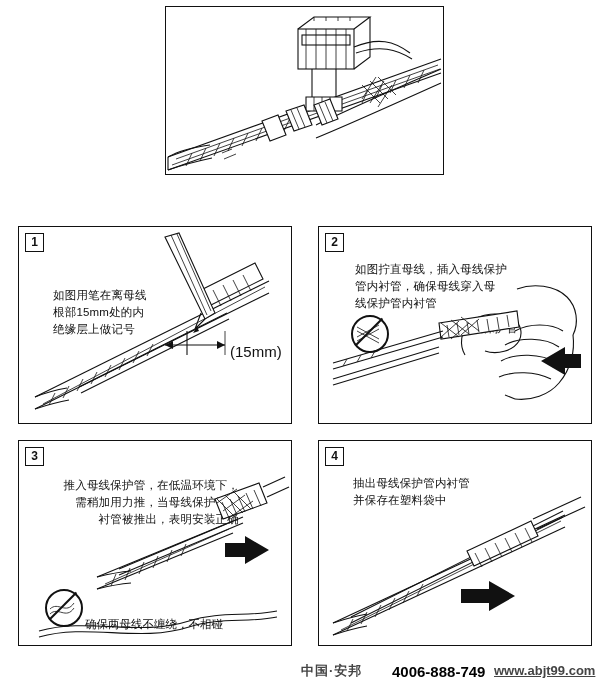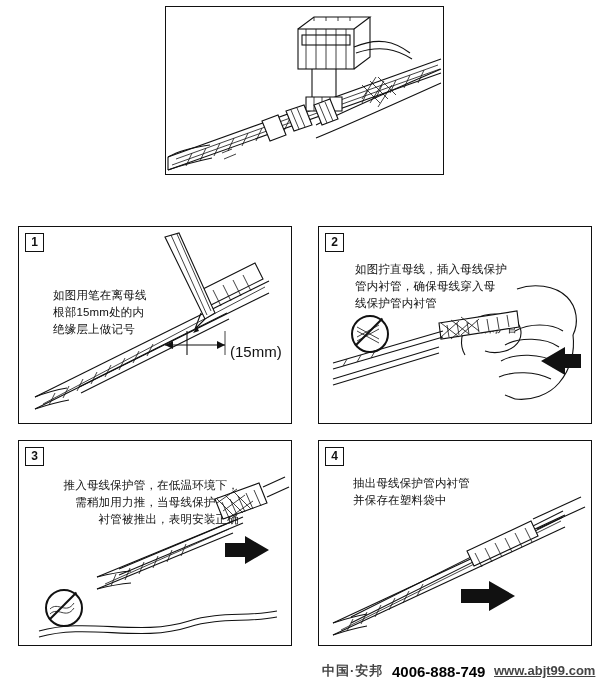--- a/index.html
+++ b/index.html
@@ -33,21 +33,21 @@
 
   
   .nocross{position:absolute;width:34px;height:34px;}
   .nocross .circ{position:absolute;left:0;top:0;width:100%;height:100%;border:2px solid #111;border-radius:50%;}
   .nocross .slash{position:absolute;left:50%;top:-2px;width:2px;height:38px;background:#111;transform:rotate(45deg);transform-origin:50% 50%;}
   .nc2{left:32px;top:88px;}
   .nc3{left:26px;top:148px;}
 
   
   .footer{position:absolute;left:0;top:662px;width:607px;height:22px;}
-  .foot-cn{position:absolute;left:322px;top:0;font-size:13px;color:#444;font-weight:bold;letter-spacing:1px;}
+  .foot-cn{position:absolute;left:301px;top:0;font-size:13px;color:#444;font-weight:bold;letter-spacing:1px;}
   .foot-num{position:absolute;left:392px;top:1px;font-size:15px;color:#000000;font-weight:bold;}
   .foot-url{position:absolute;left:494px;top:1px;font-size:13px;color:#444;font-weight:bold;text-decoration:underline;}
 
   svg{display:block;}
   .ln{fill:none;stroke:#111;stroke-width:1.1;}
   .ln-t{fill:none;stroke:#111;stroke-width:0.8;}
   .fillw{fill:#fff;stroke:#111;stroke-width:1.1;}
   .fillk{fill:#111;stroke:none;}
 </style>
 </head>
@@ -304,20 +304,21 @@
         <path d="M246 120 L222 134 L246 148 L246 141 L262 141 L262 127 L246 127 Z"></path>
       </g>
     </svg>
   </div>
 
   <div class="panel p3">
     <div class="stepnum">3</div>
     <div class="cap c3">推入母线保护管，在低温环境下，
 需稍加用力推，当母线保护管内
 衬管被推出，表明安装正确</div>
+    <div class="lbl lbl-bottom3">确保两母线不缠绕，不相碰</div>
 
     <div class="nocross nc3">
       <div class="circ"></div>
       <div class="slash"></div>
       <svg width="34" height="34" viewBox="0 0 34 34" style="position:absolute;left:0;top:0;">
         <g class="ln-t">
           <path d="M5 20 C 13 12, 21 26, 29 14"></path>
           <path d="M5 25 C 13 17, 21 31, 29 19"></path>
         </g>
       </svg>

